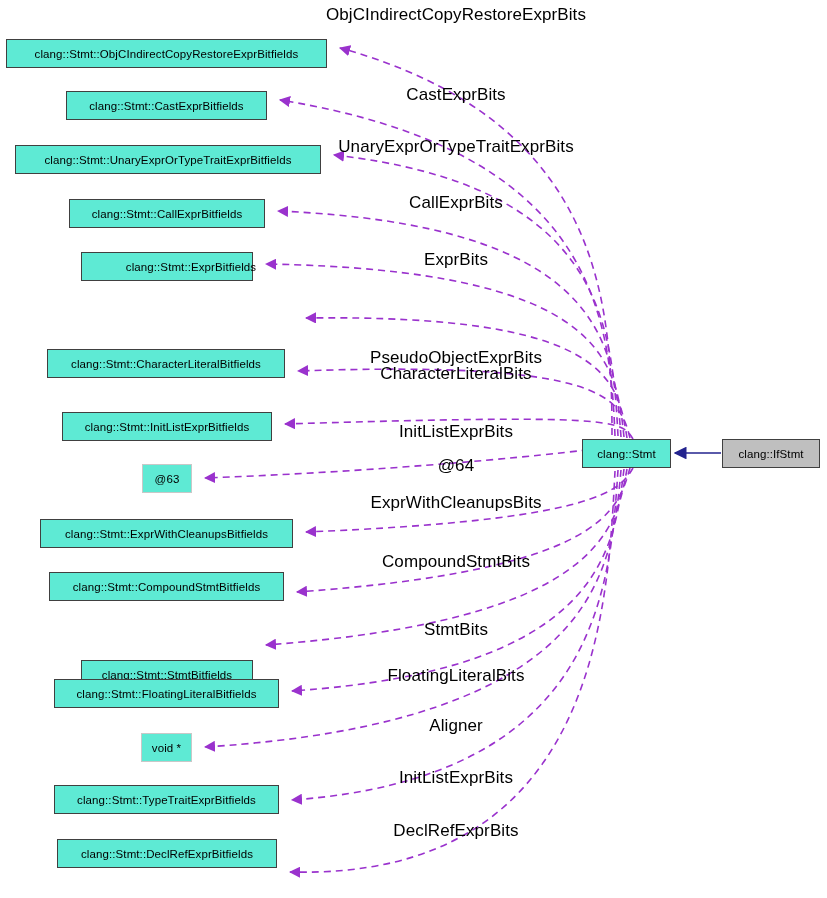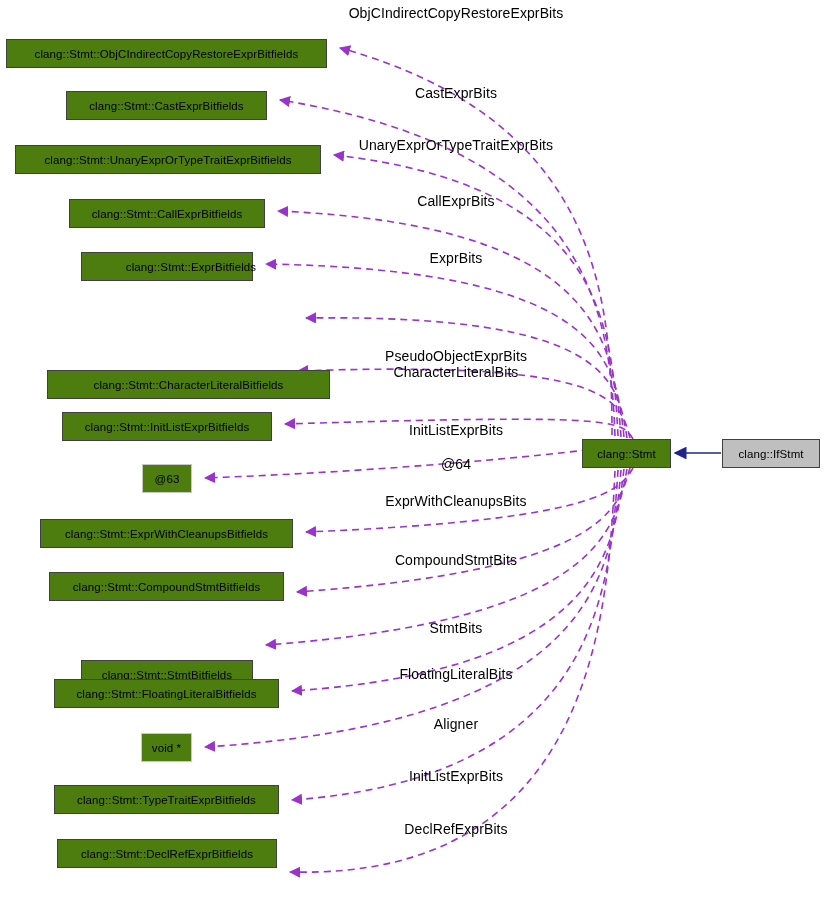--- a/index.html
+++ b/index.html
@@ -21,41 +21,41 @@
     position: absolute;
     left: 0;
     top: 0;
     width: 827px;
     height: 898px;
     pointer-events: none;
   }
   .node {
     position: absolute;
     box-sizing: border-box;
-    background: #4d7c0f;
+    background: #5eead4;
     border: 1px solid #404040;
     display: flex;
     align-items: center;
     justify-content: center;
     font-size: 11.5px;
     color: #000000;
     white-space: nowrap;
     letter-spacing: 0.1px;
     height: 29px;
   }
   .node.thin-border {
     border: 1px solid #c8c8c8;
   }
   .node.highlight {
     background: #bfbfbf;
     border: 1px solid #404040;
   }
   .edge-label {
     position: absolute;
-    font-size: 14px;
+    font-size: 17px;
     color: #000000;
     white-space: nowrap;
     transform: translateX(-50%);
     letter-spacing: 0.1px;
   }
 </style>
 </head>
 <body>
 
 <div id="diagram">
@@ -102,21 +102,21 @@
   </div>
   <div class="node" style="left:15px; top:145px; width:306px;">
     <span>clang::Stmt::UnaryExprOrTypeTraitExprBitfields</span>
   </div>
   <div class="node" style="left:69px; top:199px; width:196px;">
     <span>clang::Stmt::CallExprBitfields</span>
   </div>
   <div class="node" style="left:81px; top:252px; width:172px;padding-left:48px;">
     <span>clang::Stmt::ExprBitfields</span>
   </div>
-  <div class="node" style="left:47px; top:370px; width:283px;">
+  <div class="node" style="left:47px; top:349px; width:238px;">
     <span>clang::Stmt::CharacterLiteralBitfields</span>
   </div>
   <div class="node" style="left:62px; top:412px; width:210px;text-align:right;">
     <span>clang::Stmt::InitListExprBitfields</span>
   </div>
   <div class="node thin-border" style="left:142px; top:464px; width:50px;">
     <span>@63</span>
   </div>
   <div class="node" style="left:40px; top:519px; width:253px;">
     <span>clang::Stmt::ExprWithCleanupsBitfields</span>

